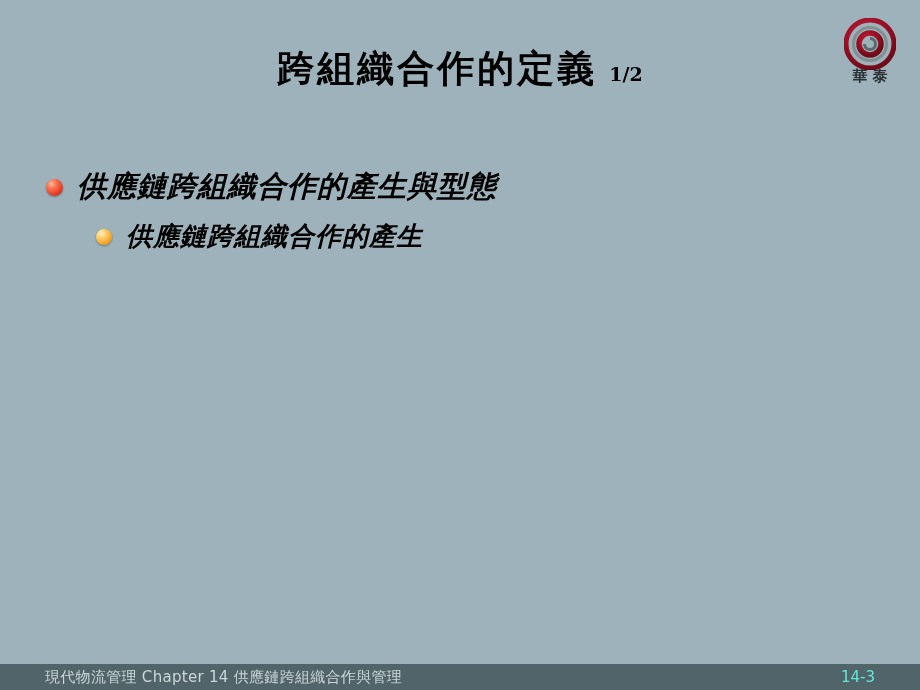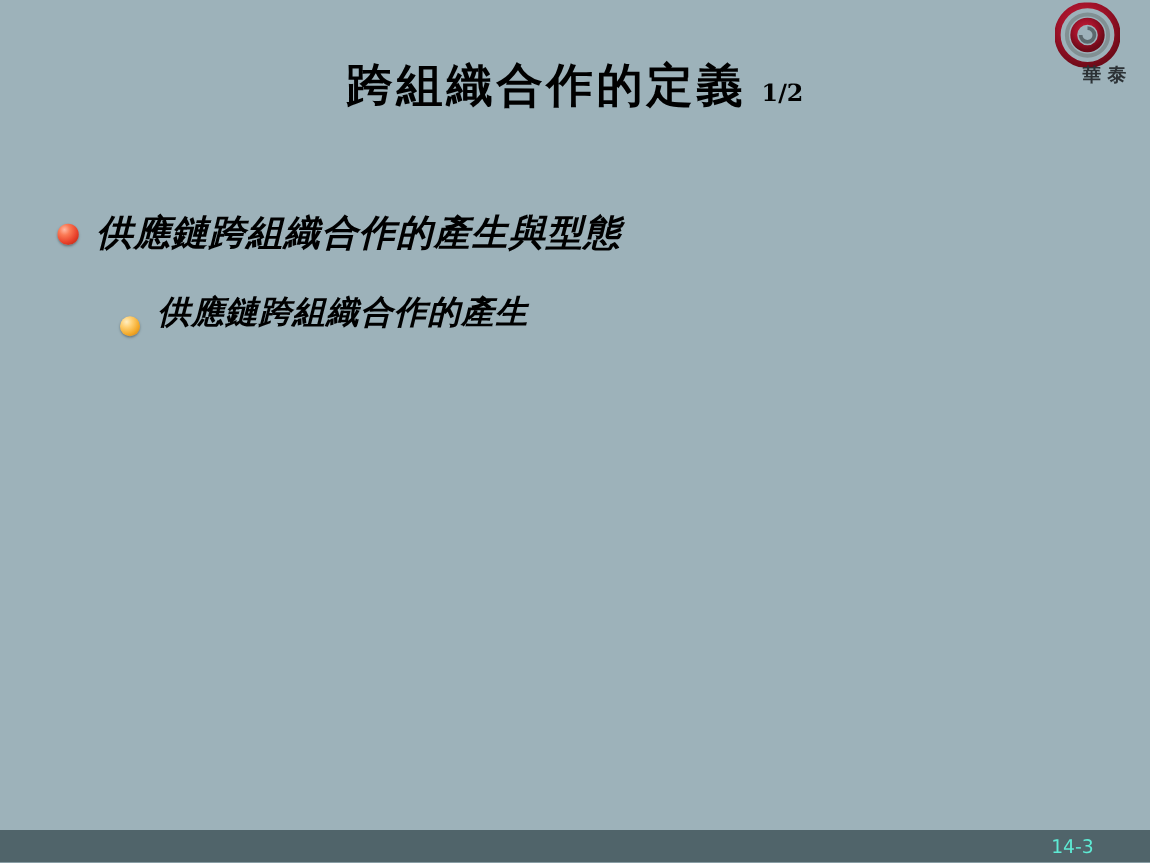--- a/index.html
+++ b/index.html
@@ -18,25 +18,25 @@
     position: relative;
     width: 920px;
     height: 690px;
     background: #9db2ba;
     box-sizing: border-box;
   }
 
   
   #logo {
     position: absolute;
-    top: 2px;
+    top: 18px;
     right: 14px;
     width: 72px;
     height: 76px;
-    text-align: right;
+    text-align: center;
   }
   #logo-mark {
     width: 52px;
     height: 52px;
     margin: 0 auto;
     display: block;
   }
   #logo-text {
     display: block;
     margin-top: -3px;
@@ -82,21 +82,21 @@
     top: 166px;
     left: 46px;
     width: 845px;
   }
 
   .bullet-row {
     display: flex;
     align-items: flex-start;
   }
   .bullet-row.level1 { margin-left: 0px; }
-  .bullet-row.level2 { margin-left: 50px; margin-top: 25px; align-items: flex-end; }
+  .bullet-row.level2 { margin-left: 50px; margin-top: 11px; }
 
   .marker {
     flex: 0 0 auto;
     border-radius: 50%;
     margin-top: 13px;
     margin-right: 14px;
   }
   .marker.m1 {
     width: 17px;
     height: 17px;
@@ -209,17 +209,18 @@
 
     <div class="bullet-row level2">
       <span class="marker m2"></span>
       <span class="bullet-text t2">供應鏈跨組織合作的產生</span>
     </div>
 
 
   </div>
 
   <div id="footer">
+    <span id="footer-left">現代物流管理  Chapter  14   供應鏈跨組織合作與管理</span>
     <span id="footer-spacer"></span>
     <span id="footer-page">14-3</span>
   </div>
 
 </div>
 
 </body></html>

